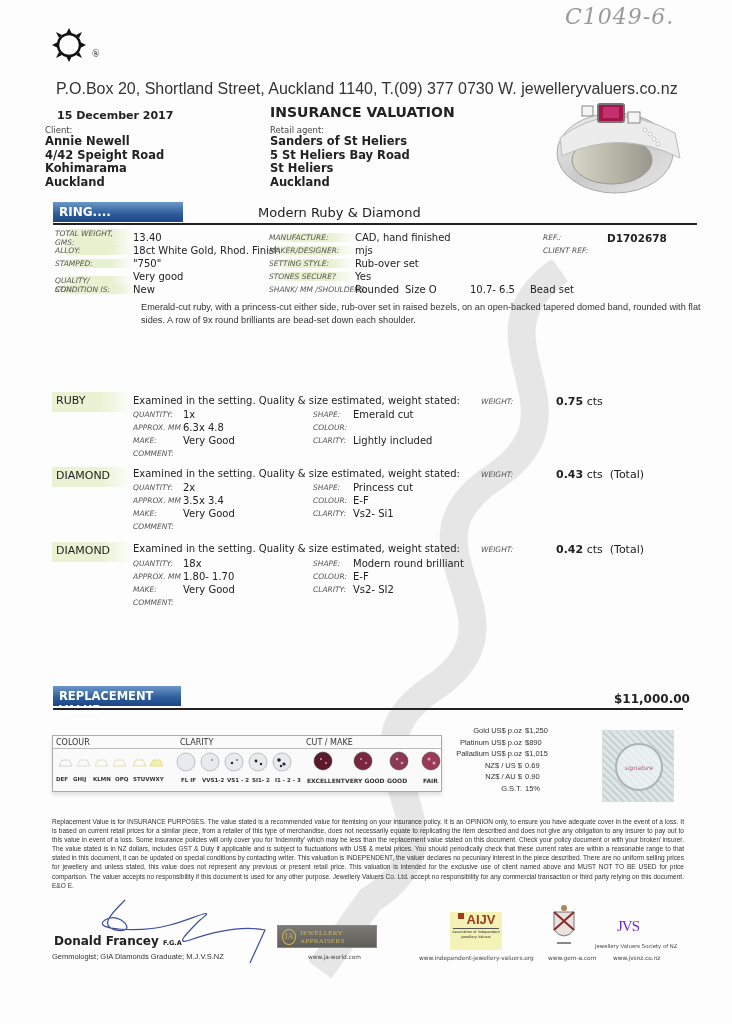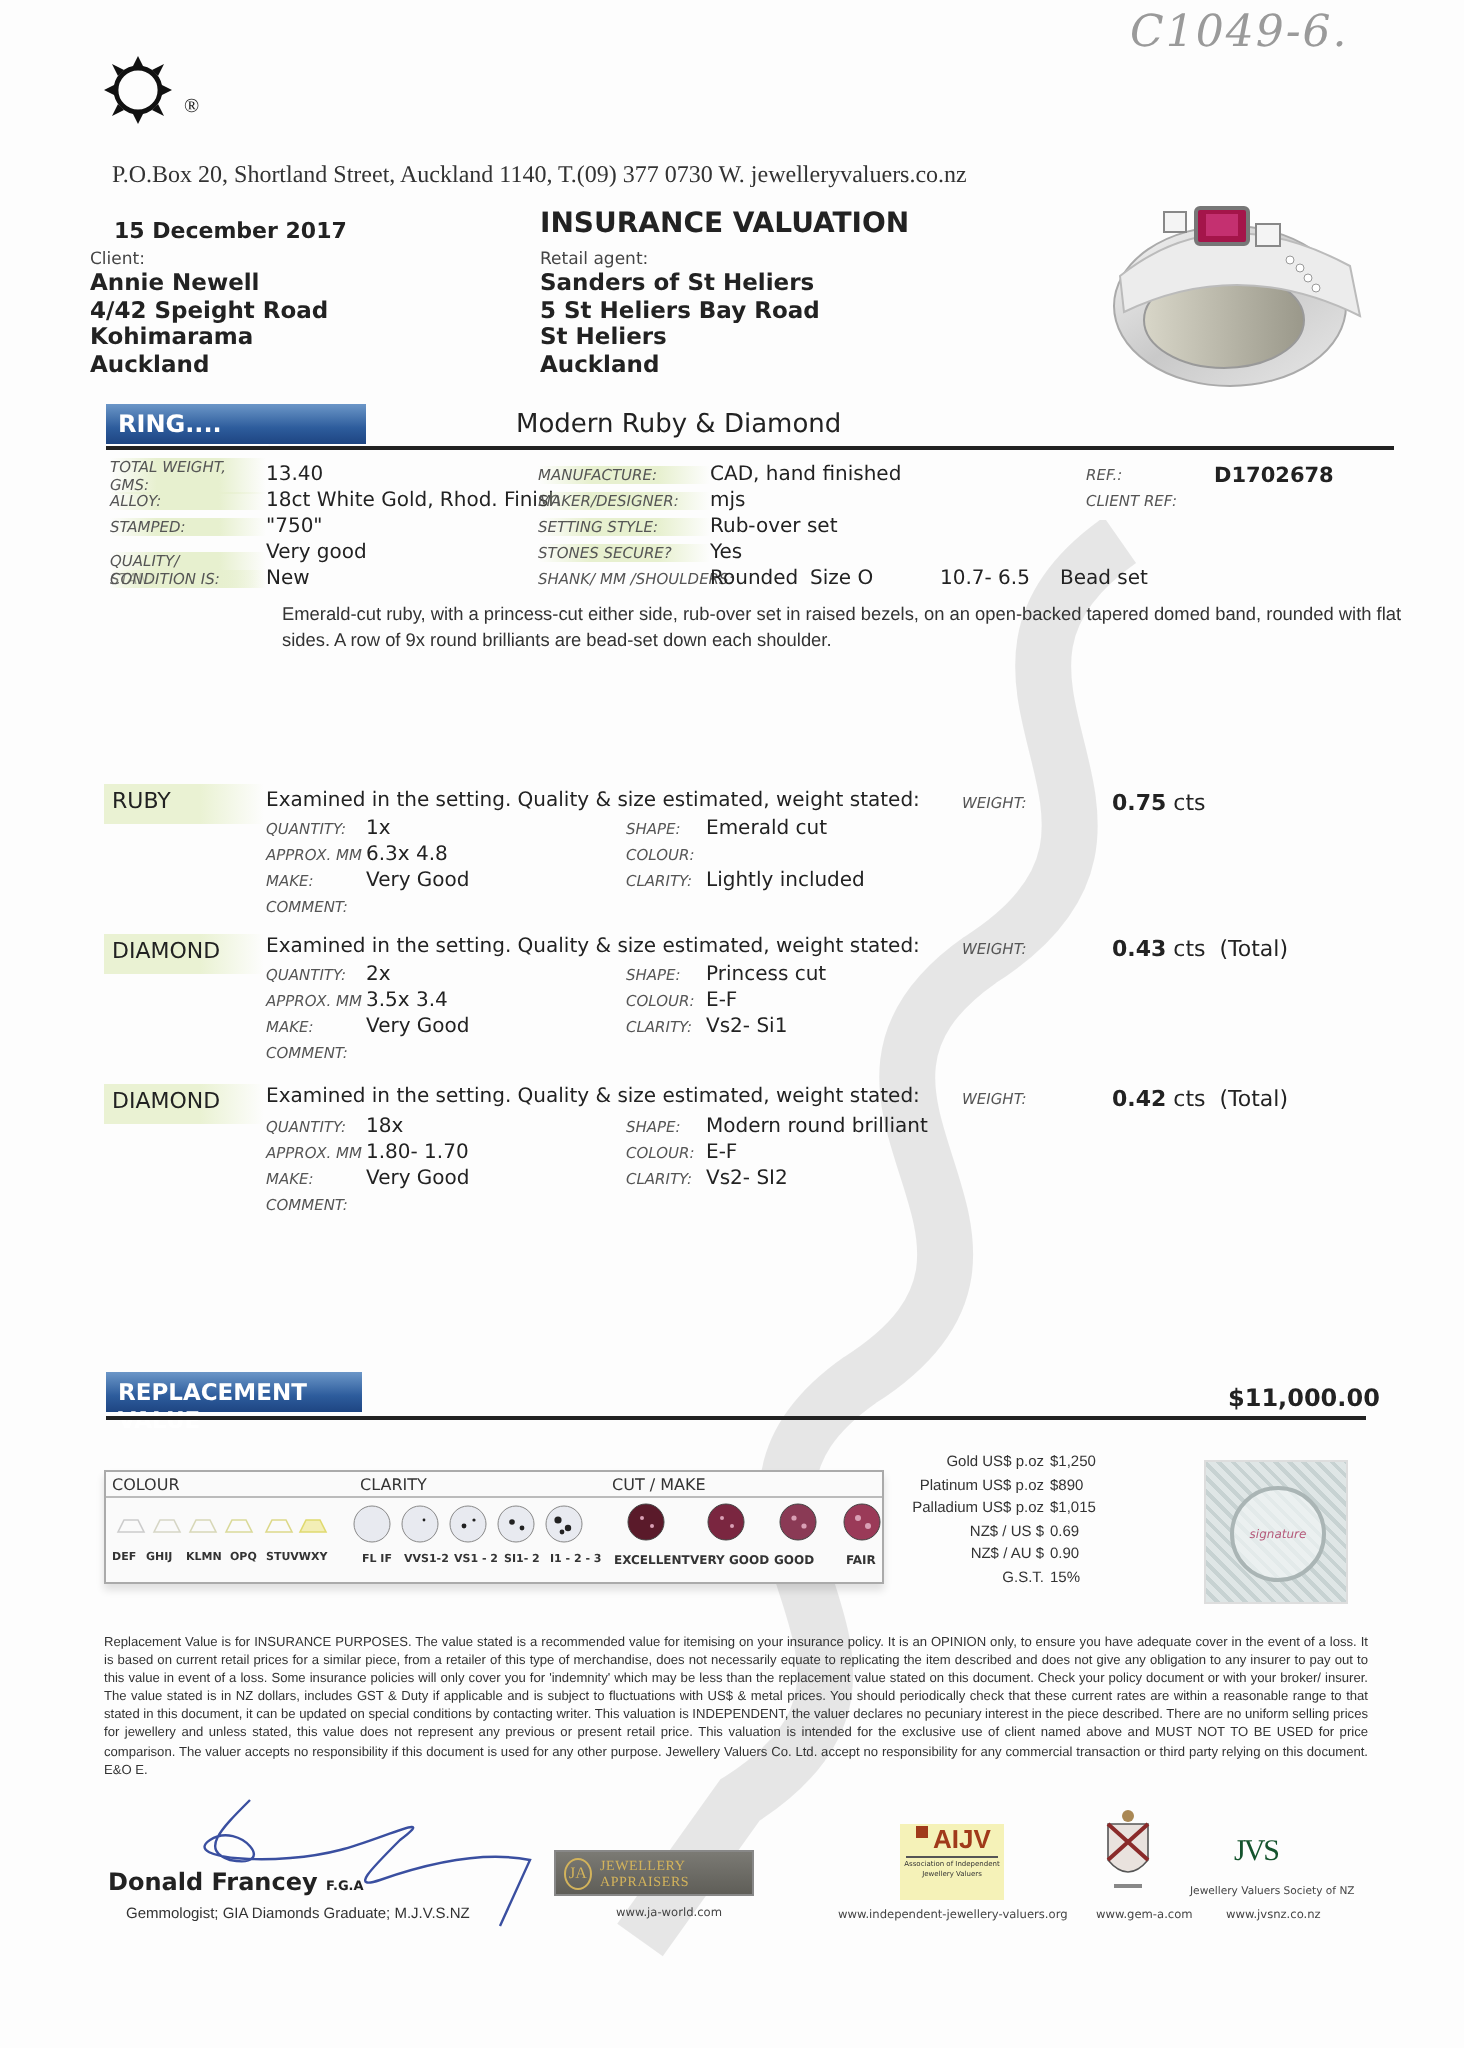--- a/index.html
+++ b/index.html
@@ -5,21 +5,21 @@
   * { box-sizing: border-box; margin: 0; padding: 0; }
   html, body { width: 732px; height: 1024px; background: #fdfdfd; overflow: hidden; }
   body { position: relative; font-family: "DejaVu Sans", sans-serif; color: #222; }
   .abs { position: absolute; }
 
   .handnote { left: 565px; top: 4px; font-family: "DejaVu Serif", serif; font-size: 22px; color: #9a9a9a; font-style: italic; letter-spacing: 1px; }
 
   .logo-row { left: 52px; top: 28px; display: flex; align-items: center; }
   .company-name { font-family: "Liberation Serif", serif; font-size: 34px; color: #1a1a1a; margin-left: 10px; letter-spacing: -0.3px; }
   .reg { font-family: "Liberation Serif", serif; font-size: 10px; margin-left: 6px; margin-top: 16px; }
-  .address { left: 56px; top: 80px; font-family: Liberation Serif, serif; font-size: 12px; color: #333; text-align: center; }
+  .address { left: 56px; top: 80px; font-family: Liberation Sans, sans-serif; font-size: 16px; color: #333; text-align: center; }
 
   .date { left: 57px; top: 109px; font-size: 11px; font-weight: bold; color: #222; }
   .title { left: 270px; top: 104px; font-size: 14px; font-weight: bold; color: #222; }
   .small-label { font-size: 8.5px; color: #444; }
   .addr-block { font-size: 11.5px; font-weight: bold; color: #222; line-height: 13.5px; }
 
   .client { left: 45px; top: 125px; }
   .agent { left: 270px; top: 125px; }
 
   .ring-photo { left: 540px; top: 98px; width: 150px; height: 110px; }
@@ -60,38 +60,38 @@
   .metal-row .v { width: 45px; }
 
   .hologram { left: 602px; top: 730px; width: 72px; height: 72px; background: repeating-linear-gradient(45deg, #dfe6e6 0 3px, #c7d2d2 3px 5px); border: 1px solid #ddd; }
   .holo-inner { position: absolute; left: 12px; top: 12px; width: 48px; height: 48px; border-radius: 50%; border: 2px solid #aab5b5; background: rgba(240,244,244,0.7); display: flex; align-items: center; justify-content: center; }
   .holo-text { font-size: 6px; color: #b55a7a; font-style: italic; }
 
   .disclaimer { left: 52px; top: 817px; width: 632px; font-family: "Liberation Sans", sans-serif; font-size: 6.55px; line-height: 9.1px; color: #333; text-align: justify; }
 
   .sig-name { left: 54px; top: 934px; font-size: 12px; font-weight: bold; color: #222; }
   .sig-name small { font-size: 6.5px; font-weight: bold; }
-  .sig-cred { left: 63px; top: 952px; font-family: "Liberation Sans", sans-serif; font-size: 7.5px; color: #333; }
+  .sig-cred { left: 52px; top: 952px; font-family: "Liberation Sans", sans-serif; font-size: 7.5px; color: #333; }
   .signature { left: 80px; top: 895px; width: 190px; height: 70px; }
 
   .ja-logo { left: 277px; top: 925px; width: 100px; height: 23px; background: linear-gradient(#7b7a74, #5f5e58); border: 1px solid #888; display: flex; align-items: center; padding-left: 4px; }
   .ja-mark { width: 16px; height: 16px; border-radius: 50%; border: 1px solid #d3b35b; color: #d3b35b; font-family: "Liberation Serif", serif; font-size: 8px; display: flex; align-items: center; justify-content: center; }
   .ja-text { color: #d3b35b; font-family: "Liberation Serif", serif; font-size: 7px; margin-left: 4px; letter-spacing: 0.3px; }
   .ja-url { left: 308px; top: 954px; font-size: 5.8px; color: #444; }
 
   .aijv { left: 450px; top: 912px; width: 52px; height: 38px; background: #f5f2b8; }
   .aijv-title { display: flex; justify-content: center; font-family: "Liberation Sans", sans-serif; font-weight: bold; font-size: 13px; color: #a03a1a; height: 15px; }
   .aijv-sq { width: 8px; height: 8px; background: #a03a1a; margin-right: 2px; display: inline-block; box-shadow: inset 0 0 0 1px #f5f2b8; }
   .aijv-sub { font-size: 3.5px; text-align: center; color: #333; line-height: 4.5px; }
   .aijv-url { left: 419px; top: 955px; font-size: 5.8px; color: #444; }
 
   .gema { left: 550px; top: 904px; width: 28px; height: 44px; }
   .gema-url { left: 548px; top: 955px; font-size: 5.8px; color: #444; }
 
-  .jvs-logo { left: 617px; top: 918px; font-family: "Liberation Serif", serif; font-size: 15px; color: #14532d; letter-spacing: -1px; }
+  .jvs-logo { left: 617px; top: 918px; font-family: "Liberation Serif", serif; font-size: 15px; color: #6d28d9; letter-spacing: -1px; }
   .jvs-text { left: 595px; top: 943px; font-size: 5.3px; color: #444; }
   .jvs-url { left: 613px; top: 955px; font-size: 5.8px; color: #444; }
 
   .watermark { left: 260px; top: 260px; width: 360px; height: 720px; opacity: 0.13; pointer-events: none; }
 </style>
 </head>
 <body>
 
 <svg class="abs watermark" viewBox="0 0 360 720">
   <path d="M300 10 C 200 80, 340 150, 230 220 C 130 290, 280 360, 170 430 C 70 500, 220 570, 110 640 L 60 710" stroke="#555" stroke-width="28" fill="none"></path>

